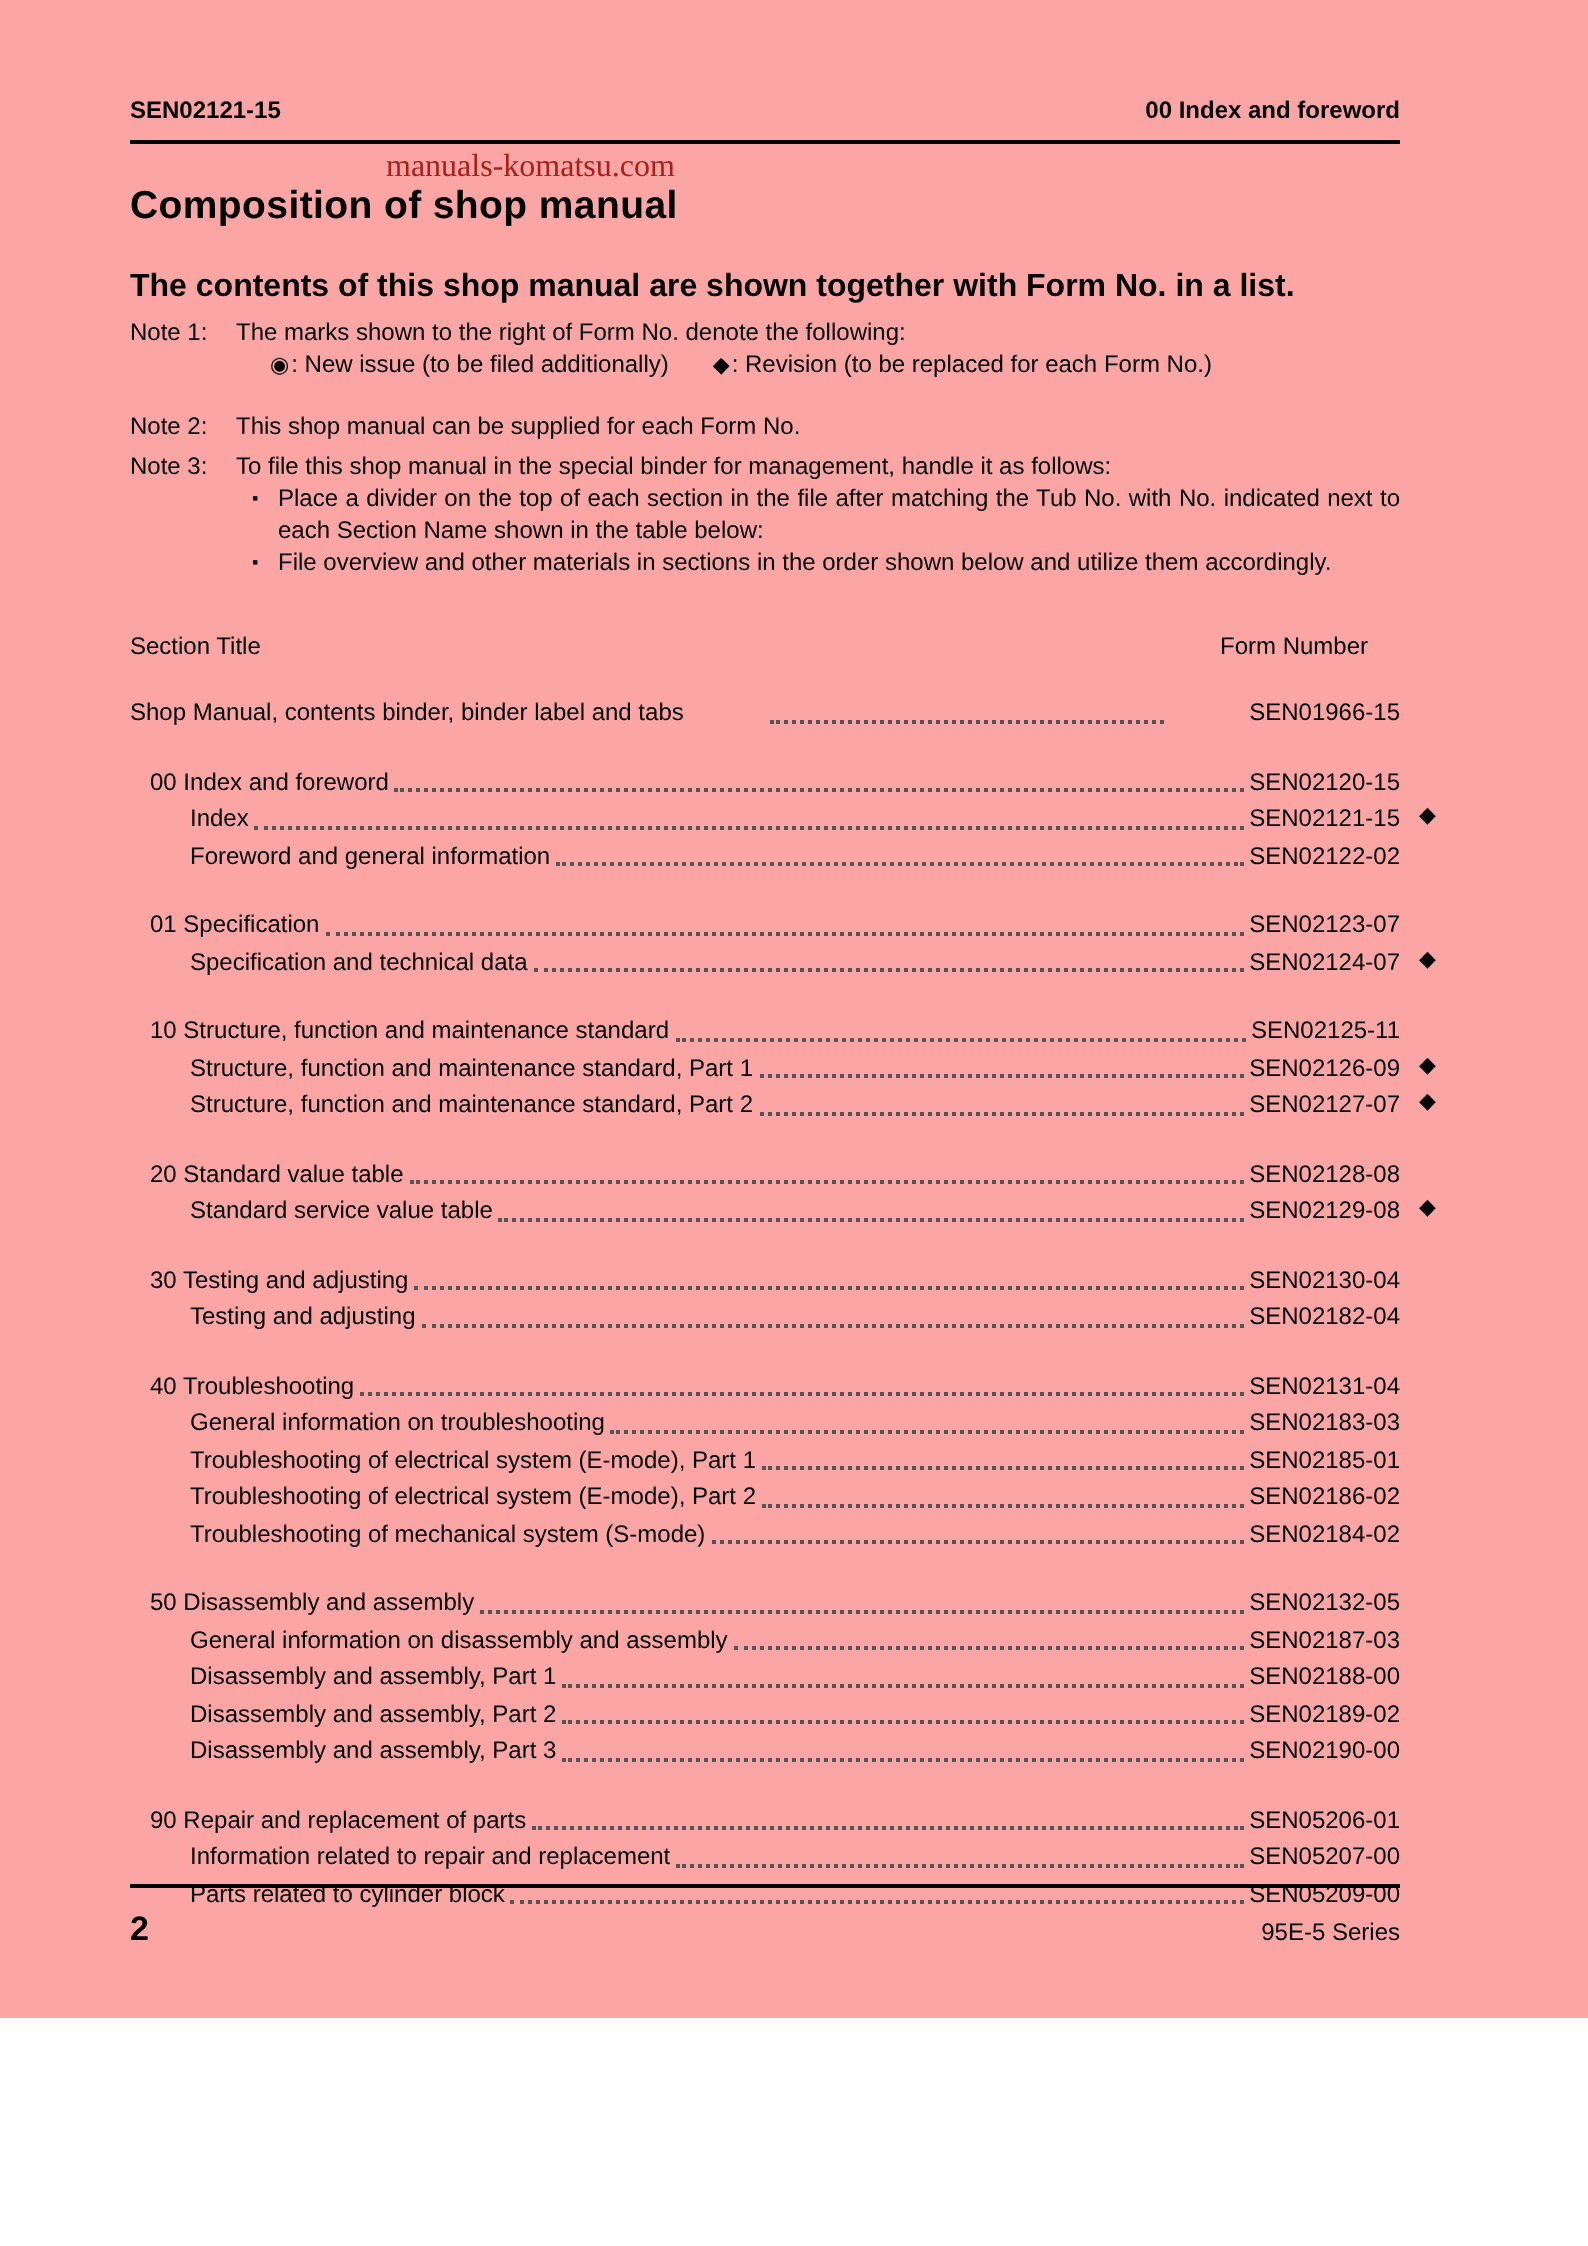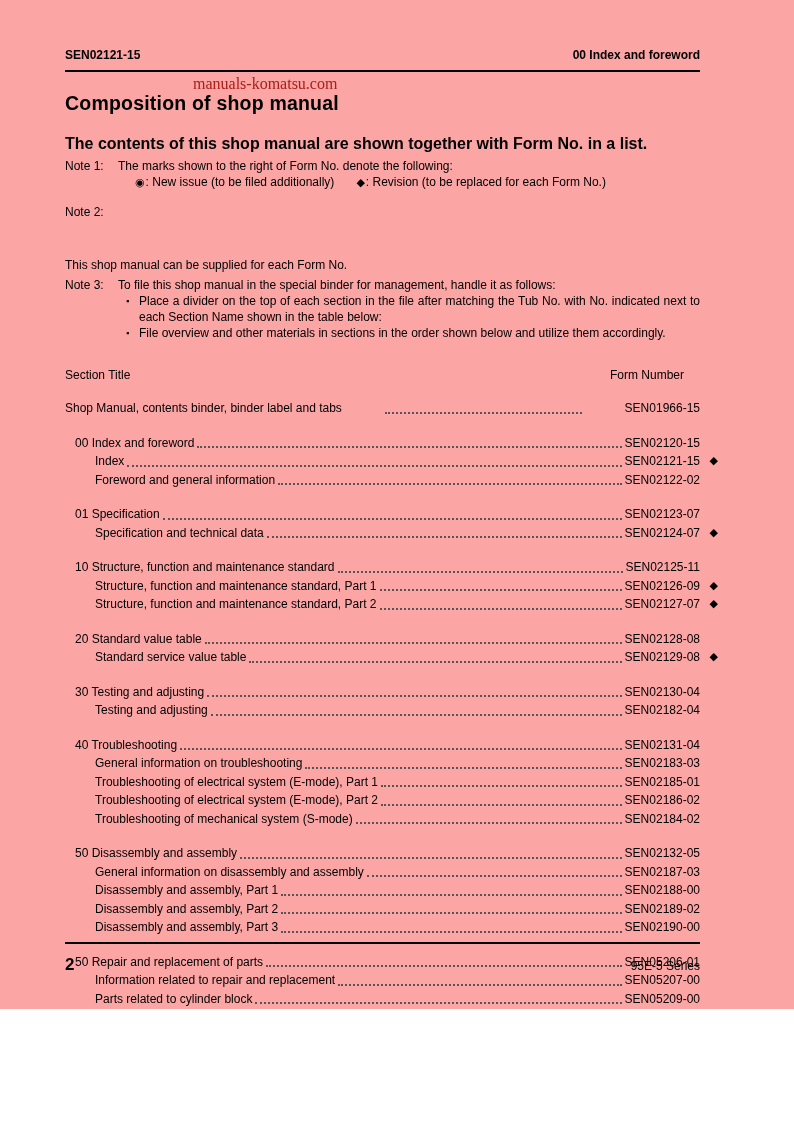--- a/index.html
+++ b/index.html
@@ -28,21 +28,21 @@
     font-family:"Liberation Serif", serif;
     font-size:16px; font-weight:normal;
     white-space:nowrap;
   }
   
   .intro { font-size:16px; margin-top:10px; line-height:16px;font-weight:bold; }
   .note { display:flex; font-size:12px; line-height:16px; }
   .note .lbl { flex:0 0 53px; }
   .note .ntxt { flex:1; }
   .note1 { margin-top:6px; }
-  .note2 { margin-top:14px;flex-direction:column; }
+  .note2 { margin-top:14px; }
   .note3 { margin-top:4px; }
   .legend-line { display:flex; gap:22px; margin-left:17px; white-space:nowrap; }
   .legend-item { display:flex; align-items:baseline; }
   .sym { font-size:11px; margin-right:1px; }
   .bullets { margin-left:8px; }
   .bullet-row { display:flex; line-height:16px; text-align:justify; }
   .bullet-row .b { flex:0 0 13px; font-size:9px; line-height:16px; }
   .bullet-row .btxt { flex:1; }
   
   .toc-head {
@@ -274,21 +274,21 @@
           <span class="f">SEN02189-02</span>
         </div>
         <div class="toc-row lvl2">
           <span class="t">Disassembly and assembly, Part 3</span>
           <span class="leader"></span>
           <span class="f">SEN02190-00</span>
         </div>
       </div>
       <div class="toc-group">
         <div class="toc-row lvl1">
-          <span class="t">50 Repair and replacement of parts</span>
+          <span class="t">90 Repair and replacement of parts</span>
           <span class="leader"></span>
           <span class="f">SEN05206-01</span>
         </div>
         <div class="toc-row lvl2">
           <span class="t">Information related to repair and replacement</span>
           <span class="leader"></span>
           <span class="f">SEN05207-00</span>
         </div>
         <div class="toc-row lvl2">
           <span class="t">Parts related to cylinder block</span>

